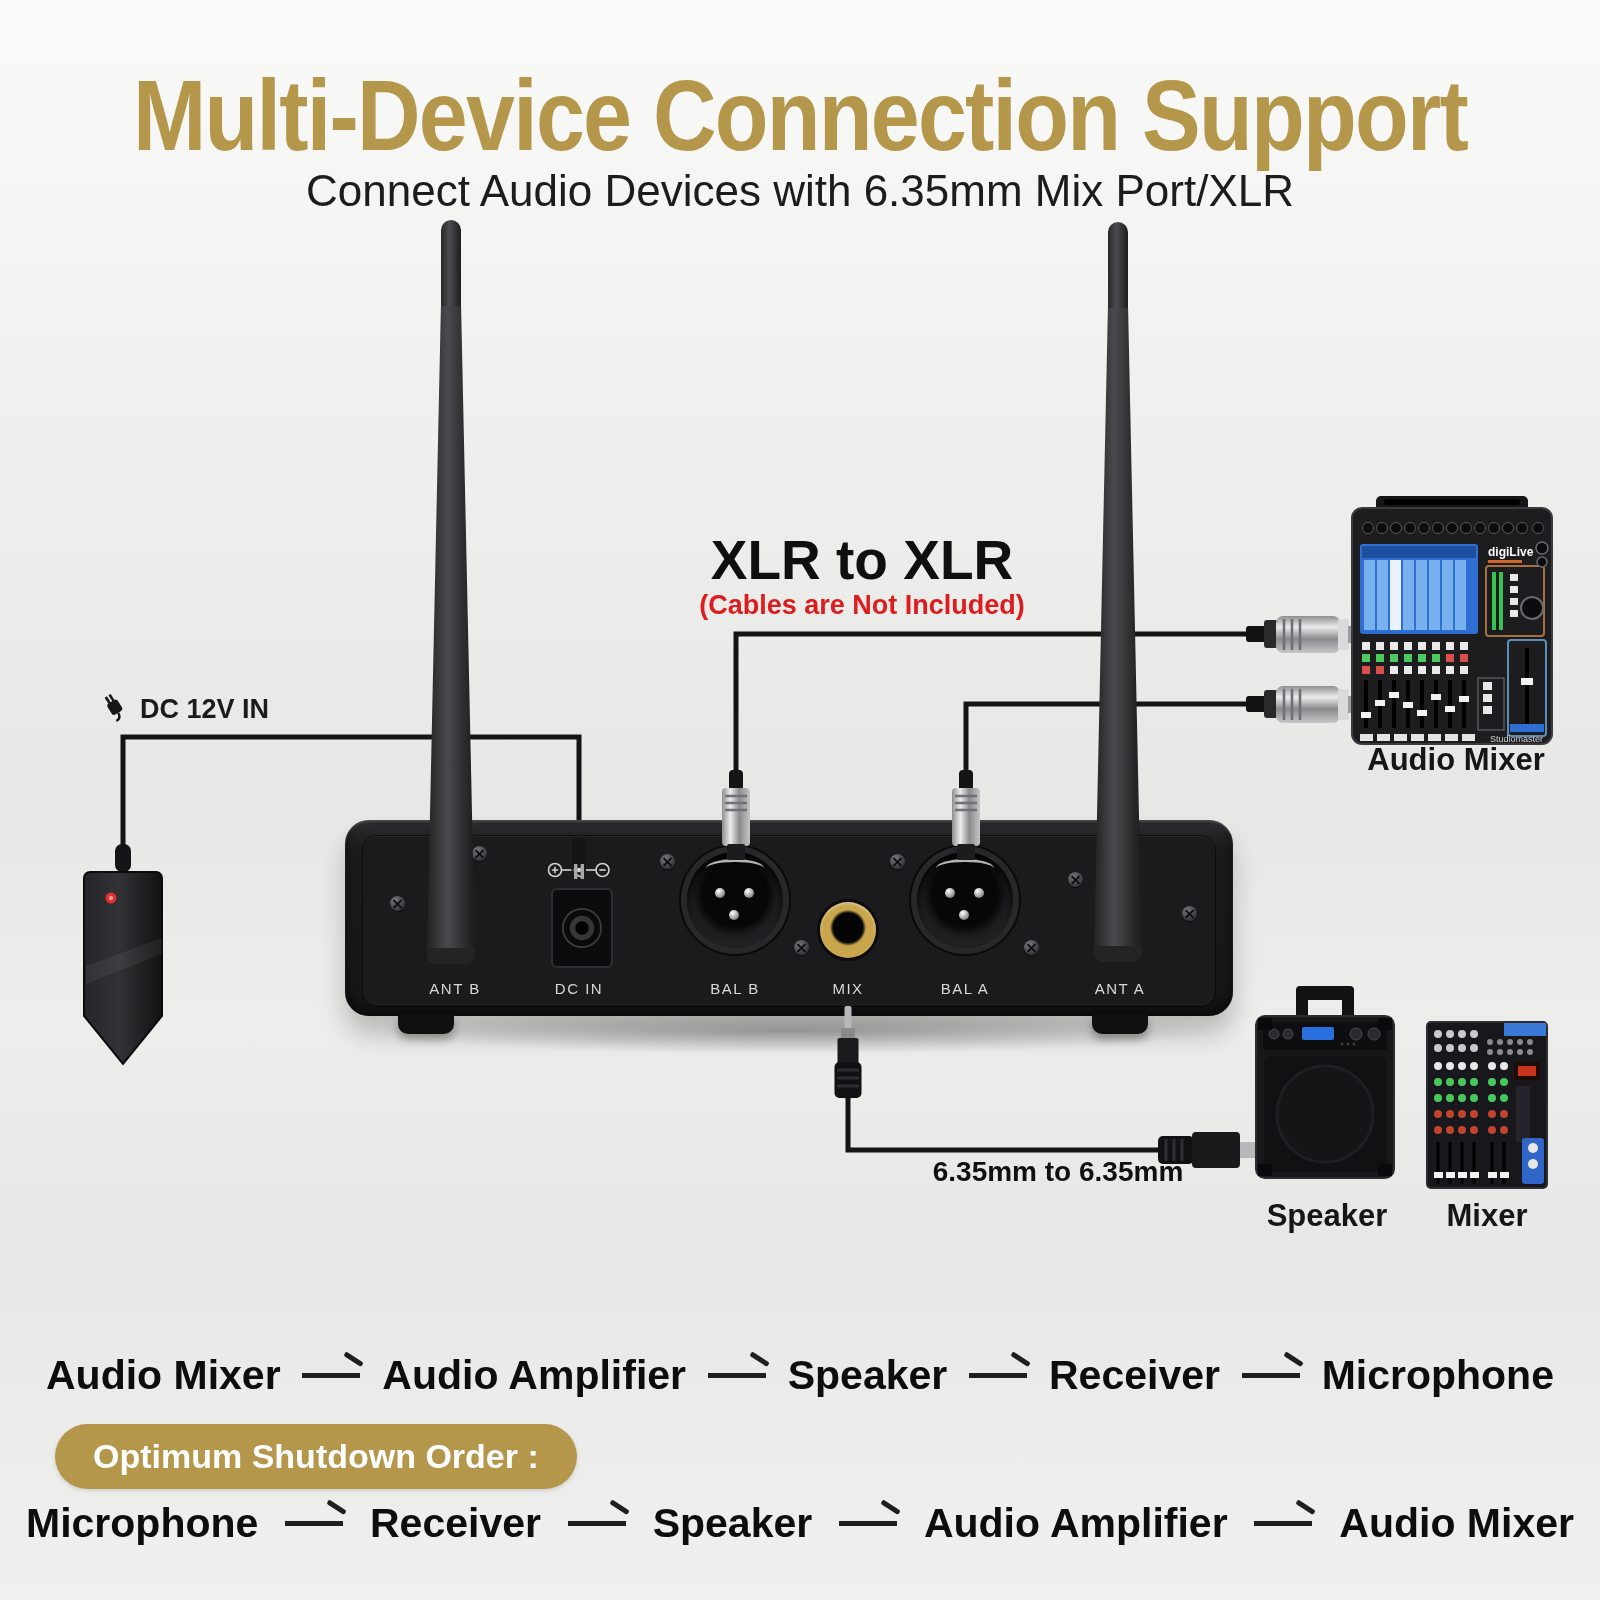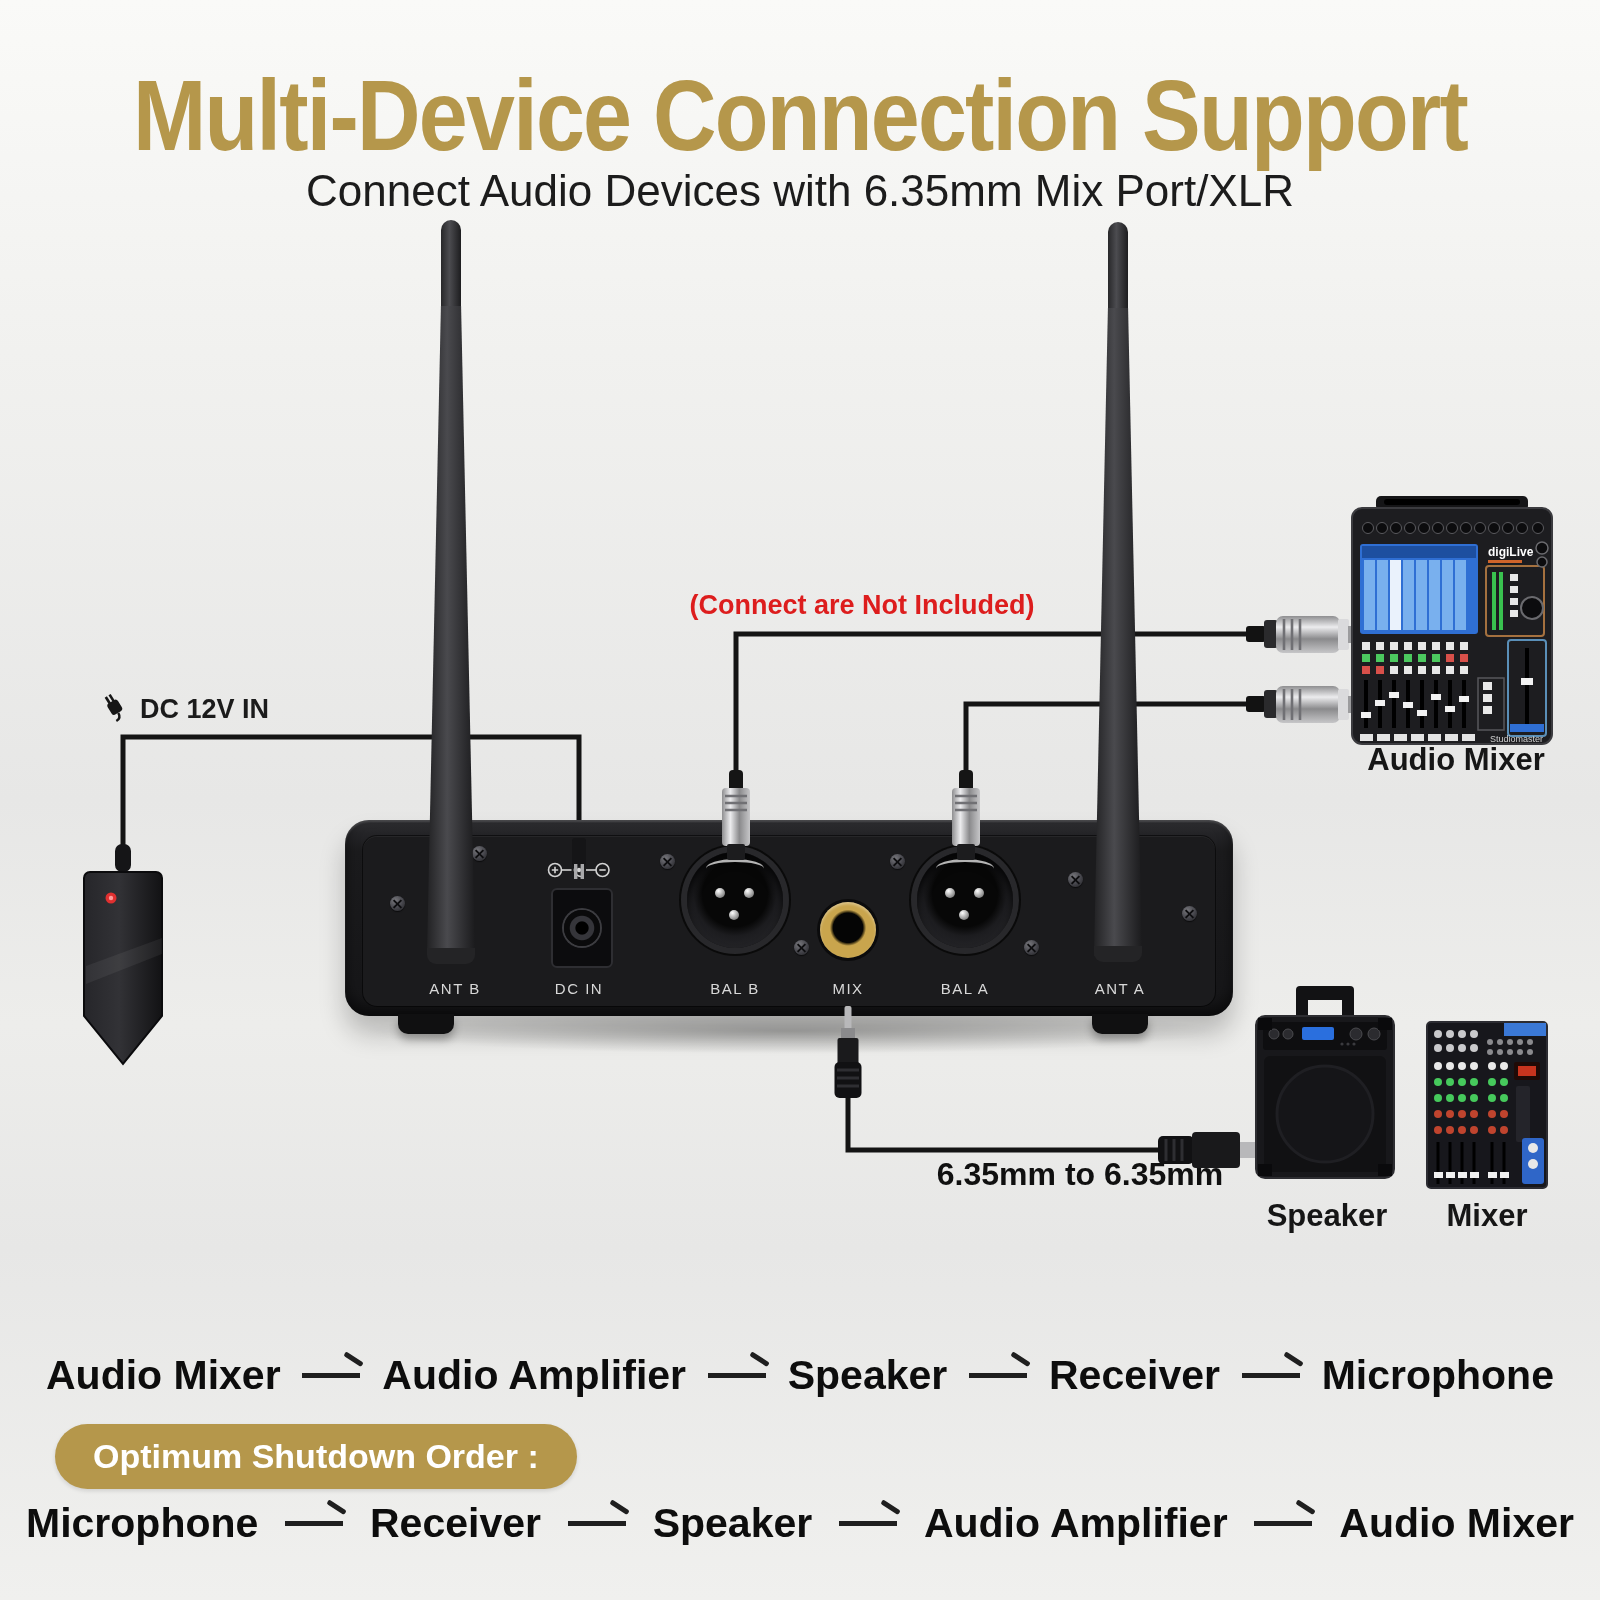--- a/index.html
+++ b/index.html
@@ -16,21 +16,21 @@
     transform:scaleX(.88);transform-origin:50% 50%;white-space:nowrap;
   }
   .subtitle{
     top:166px;left:0;width:1600px;text-align:center;
     font-size:44px;font-weight:400;color:#1c1c1c;white-space:nowrap;
   }
   
   .xlr-label{top:528px;left:862px;transform:translateX(-50%);font-size:55px;font-weight:600;color:#0f0f0f;white-space:nowrap;}
   .xlr-note{top:590px;left:862px;transform:translateX(-50%);font-size:27px;font-weight:700;color:#dd1d1d;white-space:nowrap;}
   .dc-label{top:694px;left:140px;font-size:27px;font-weight:700;color:#1b1b1b;white-space:nowrap;text-align:center;}
-  .jack-label{top:1156px;left:1080px;transform:translateX(-50%);font-size:32px;font-weight:600;color:#101010;white-space:nowrap;}
+  .jack-label{top:1156px;left:1058px;transform:translateX(-50%);font-size:28px;font-weight:600;color:#101010;white-space:nowrap;}
   .dev-label{font-size:31px;font-weight:700;color:#161616;transform:translateX(-50%);white-space:nowrap;}
   
   .receiver{
     left:345px;top:820px;width:888px;height:196px;border-radius:24px;
     background:linear-gradient(180deg,#2e2e31 0%,#242427 7%,#1b1b1d 16%,#161618 100%);
     box-shadow:inset 0 2px 2px rgba(255,255,255,.14),inset 0 -8px 14px rgba(0,0,0,.55),0 18px 26px rgba(0,0,0,.22);
   }
   .receiver-plate{position:absolute;inset:16px 18px 10px;border-radius:14px;background:#1b1b1d;
     box-shadow:0 0 0 1px rgba(0,0,0,.55),inset 0 1px 0 rgba(255,255,255,.05);}
   .foot{background:#101011;border-radius:0 0 10px 10px;width:56px;height:20px;top:1014px;box-shadow:0 6px 8px rgba(0,0,0,.3);}
@@ -231,21 +231,22 @@
   <svg class="abs" style="left:96px;top:688px;" width="36" height="36" viewBox="0 0 36 36">
     <g transform="rotate(-32 18 18)">
       <rect x="12" y="13" width="12" height="13" rx="3" fill="#161616"></rect>
       <rect x="14.5" y="6" width="2.6" height="8" fill="#161616"></rect>
       <rect x="19" y="6" width="2.6" height="8" fill="#161616"></rect>
       <path d="M18 26 q0 6 -6 6" stroke="#161616" stroke-width="2.4" fill="none"></path>
     </g>
   </svg>
   <div class="abs dc-label">DC 12V IN</div>
 
-  <div class="abs xlr-note">(Connect are Not Included)</div>
+  <div class="abs xlr-label">XLR to XLR</div>
+  <div class="abs xlr-note">(Cables are Not Included)</div>
 
   <div class="abs jack-label">6.35mm to 6.35mm</div>
 
   <svg class="abs" style="left:1350px;top:496px;" width="204" height="254" viewBox="0 0 204 254">
     <rect x="26" y="0" width="152" height="15" rx="5" fill="#151517"></rect>
     <rect x="34" y="3" width="136" height="6" rx="3" fill="#000"></rect>
     <rect x="2" y="12" width="200" height="236" rx="10" fill="#1d1d20" stroke="#3b3b3f" stroke-width="2"></rect>
     <g fill="#0c0c0e" stroke="#5a5a5e" stroke-width="1">
       <circle cx="18" cy="32" r="5.5"></circle>
         <circle cx="32" cy="32" r="5.5"></circle>

